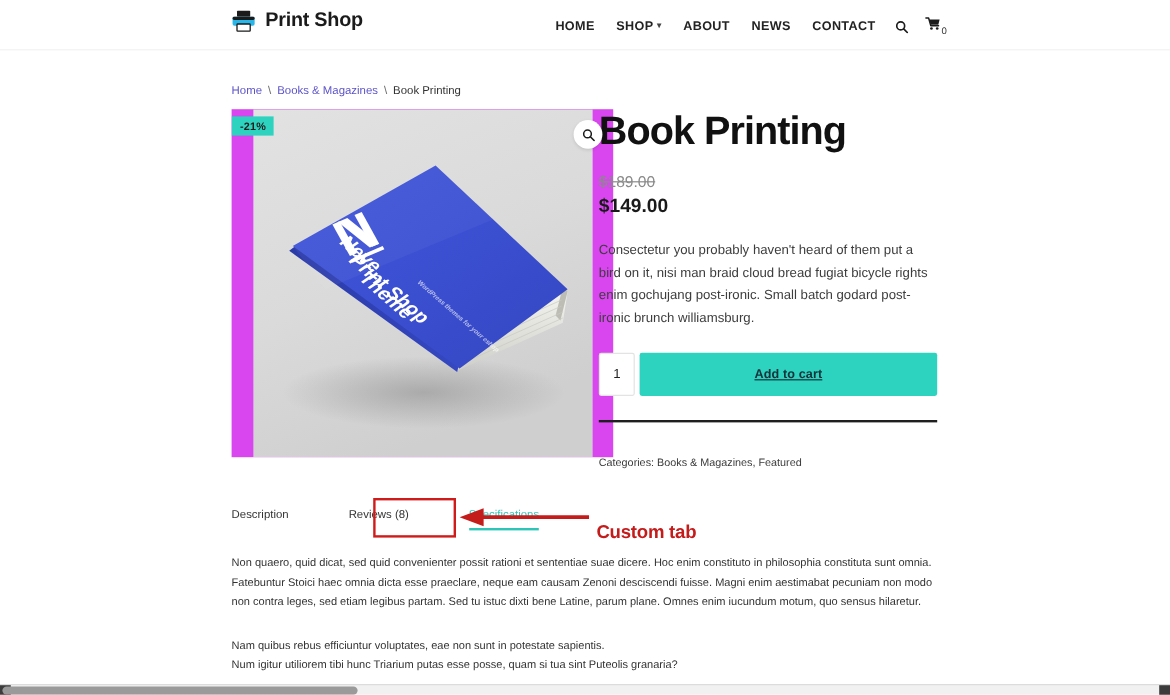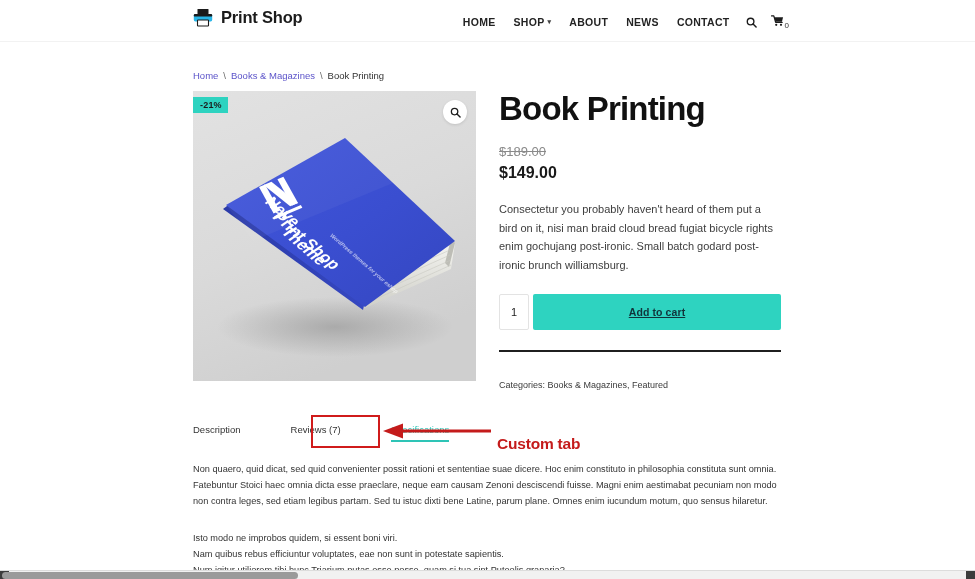--- a/index.html
+++ b/index.html
@@ -44,21 +44,21 @@
   .breadcrumb {
     position:absolute; left:193px; top:70px;
     font-size:9.5px; color:#3a3a3a; display:flex; gap:5px; align-items:center;
   }
   .crumb-link { color:#5b53c9; cursor:pointer; }
   .crumb-sep { color:#666; }
   .crumb-current { color:#333; }
 
   
   .gallery {
-    position:absolute; left:193px; top:91px; width:283px; height:290px;
+    position:absolute; left:193px; top:91px; width:318px; height:290px;
     background:#d946ef; overflow:hidden;
   }
   .badge-sale {
     position:absolute; left:0px; top:6px; z-index:5;
     background:#2ed3c0; color:#1c1c1c;
     font-size:9px; font-weight:700; letter-spacing:0.2px;
     padding:3px 6px 3px 7px;
   }
   .zoom-btn {
     position:absolute; right:9px; top:9px; z-index:5;
@@ -301,40 +301,39 @@
 
     <div class="meta-rule"></div>
     <div class="meta-line second">Categories: Books &amp; Magazines, Featured</div>
   </div>
 
   <div class="tabs">
     <div class="tab">
       <span>Description</span>
     </div>
     <div class="tab">
-      <span>Reviews (7)</span>
+      <span>Reviews (8)</span>
     </div>
     <div class="tab active">
       <span>Specifications</span>
     </div>
   </div>
 
   <div class="tab-highlight"></div>
   <div class="anno-arrow">
     <svg width="108" height="16" viewBox="0 0 108 16">
       <line x1="18" y1="8" x2="108" y2="8" stroke="#c41b1b" stroke-width="3.2"></line>
       <polygon points="0,8 20,0.5 20,15.5" fill="#c41b1b"></polygon>
     </svg>
   </div>
   <div class="anno-text">Custom tab</div>
 
   <div class="panel">
     <p class="body">Non quaero, quid dicat, sed quid convenienter possit rationi et sententiae suae dicere. Hoc enim constituto in philosophia constituta sunt omnia. Fatebuntur Stoici haec omnia dicta esse praeclare, neque eam causam Zenoni desciscendi fuisse. Magni enim aestimabat pecuniam non modo non contra leges, sed etiam legibus partam. Sed tu istuc dixti bene Latine, parum plane. Omnes enim iucundum motum, quo sensus hilaretur.</p>
     <div class="lines">
-      <div>Isto modo ne improbos quidem, si essent boni viri.</div>
       <div>Nam quibus rebus efficiuntur voluptates, eae non sunt in potestate sapientis.</div>
       <div>Num igitur utiliorem tibi hunc Triarium putas esse posse, quam si tua sint Puteolis granaria?</div>
     </div>
   </div>
 
   <div class="hscroll">
     <div class="left-cap"></div>
     <div class="thumb"></div>
     <div class="right-cap"></div>
   </div>

